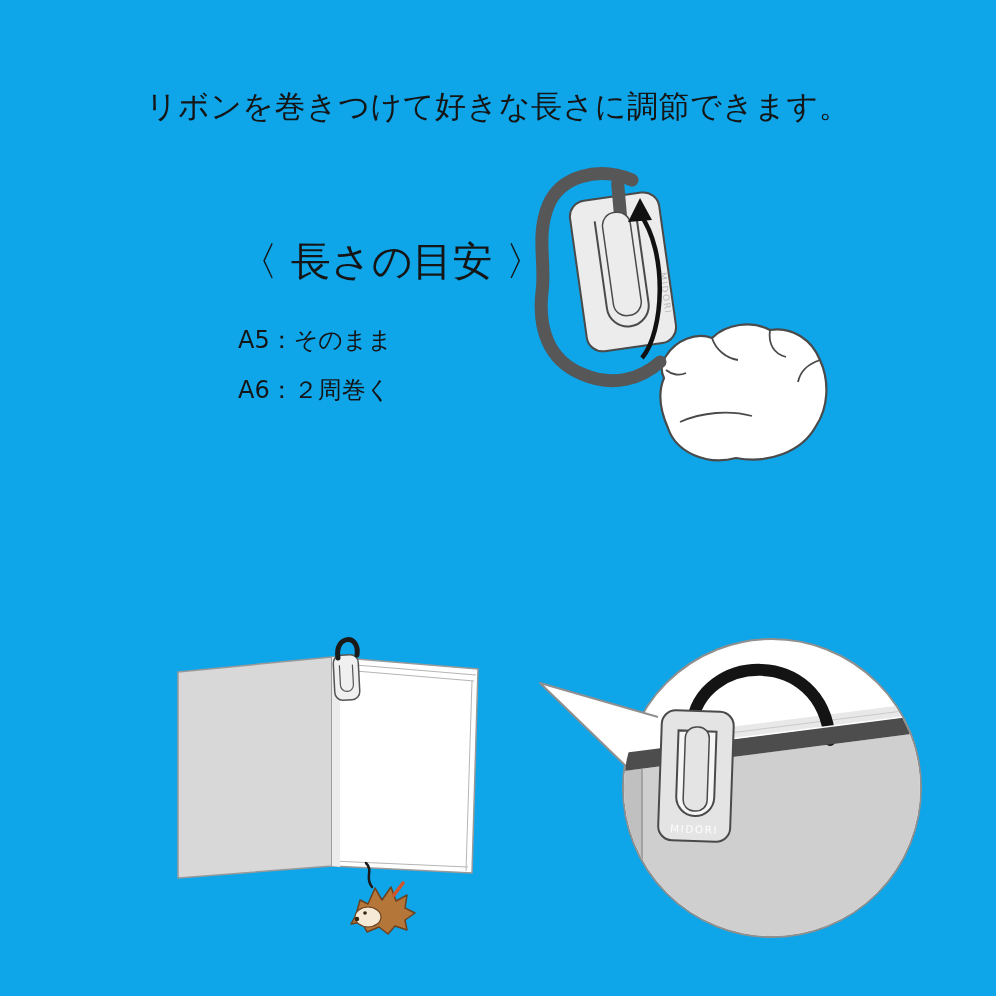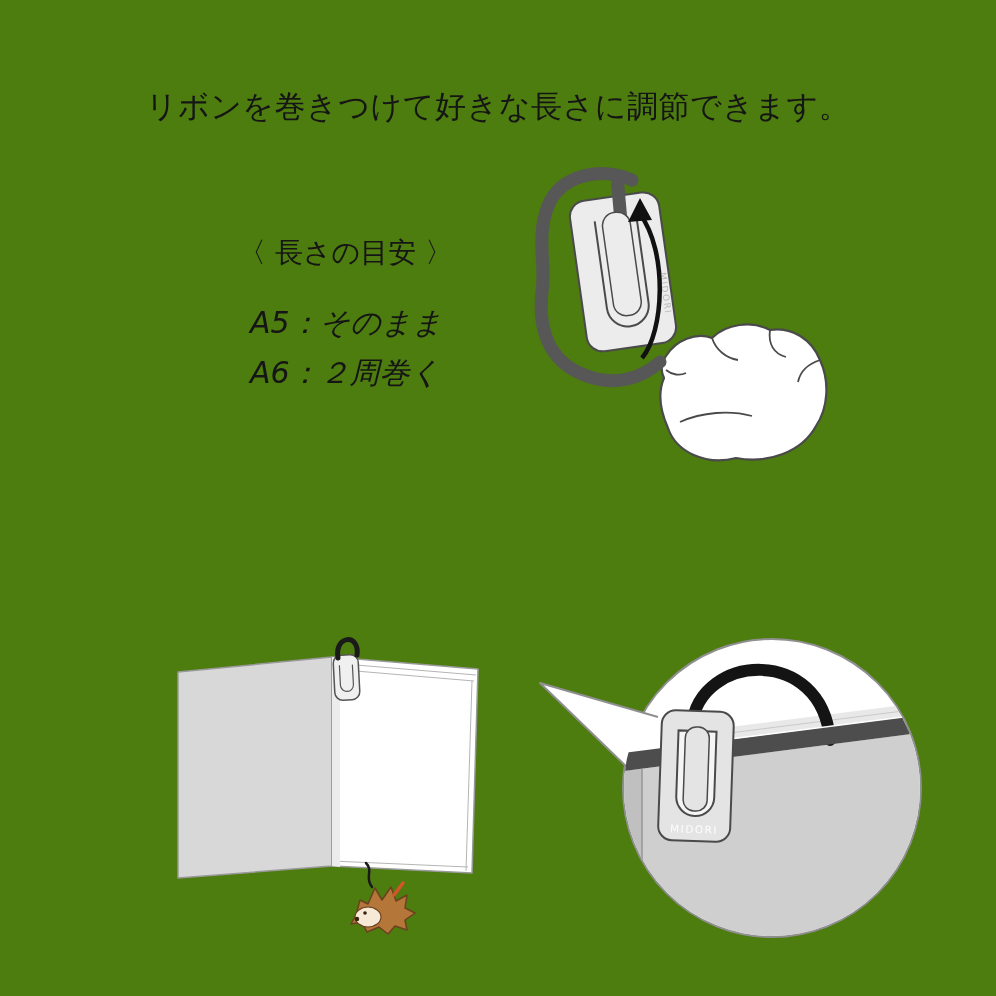--- a/index.html
+++ b/index.html
@@ -1,19 +1,19 @@
 <!DOCTYPE html>
 <html><head>
 <meta charset="utf-8">
 <style>
   html,body{margin:0;padding:0;background:#fff;}
   .canvas{
     position:relative;
     width:996px;height:996px;
-    background:#4d7c0f;
+    background:#0ea5e9;
     overflow:hidden;
     margin:0 auto;
     font-family:"DejaVu Sans","Liberation Sans",sans-serif;
     color:#151515;
   }
   .heading{
     position:absolute;
     left:0;width:100%;
     text-align:center;
     font-size:31px;
@@ -22,28 +22,26 @@
     color:#151515;
   }
   .heading-top{top:86px;}
   .heading-middle{top:543px;}
   .length-guide{
     position:absolute;
     left:238px;top:234px;
     font-weight:500;
   }
   .length-guide .lg-title{
-    font-size:28px;
+    font-size:40px;
     margin:0 0 26px 0;
   }
   .length-guide .lg-item{
-    font-size:30px;
+    font-size:24px;
     line-height:50px;
-    margin-left:12px;
-    font-style:italic;
   }
   .illus{position:absolute;}
   .illus-wrap{left:480px;top:160px;}
   .illus-book{left:150px;top:625px;}
   .illus-mag{left:530px;top:625px;}
 </style>
 </head>
 <body>
 
 <div class="canvas">

